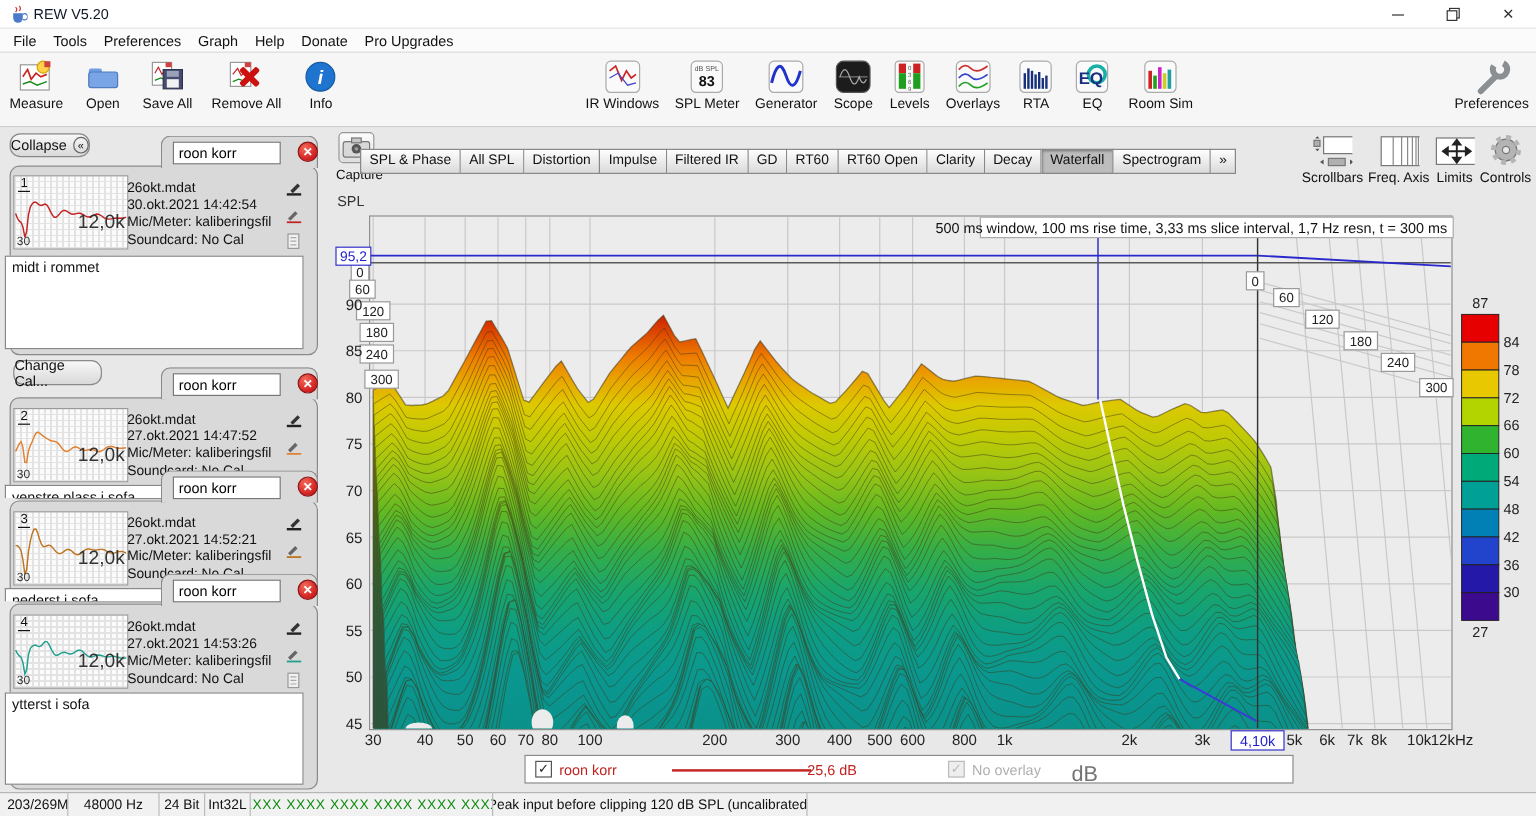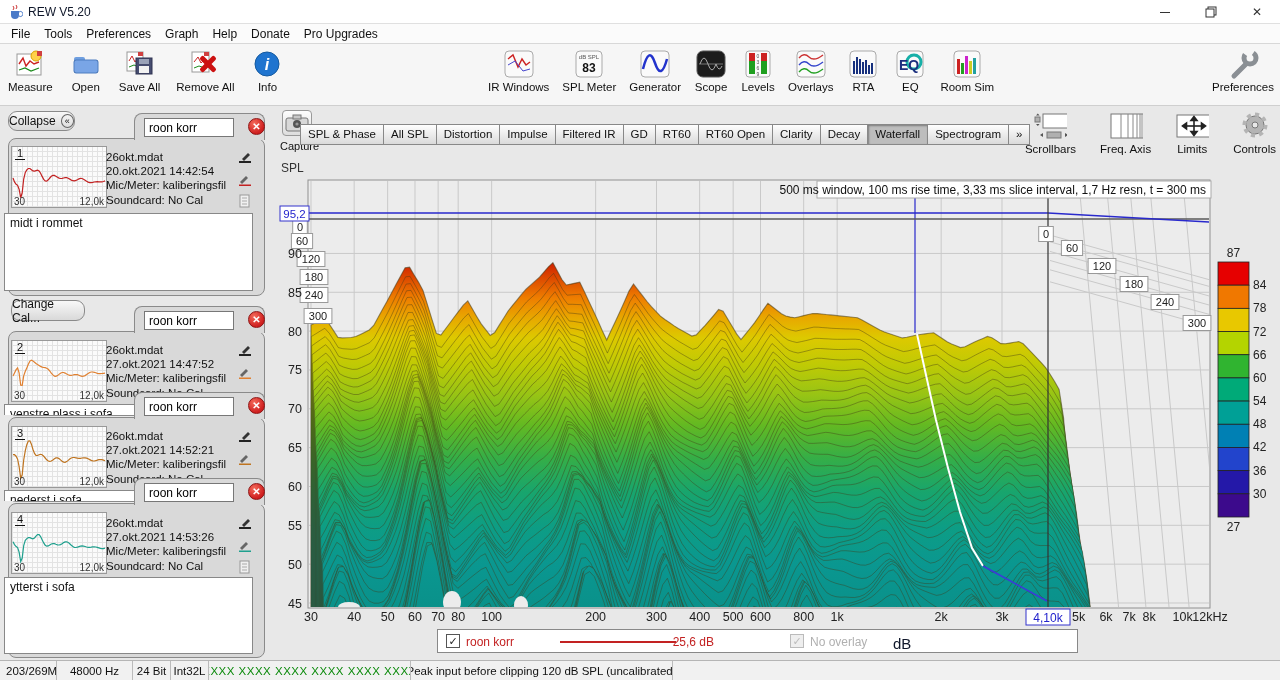--- a/index.html
+++ b/index.html
@@ -15,33 +15,33 @@
   .menu-item { font-size:12px; padding:2px 7px; color:#111; }
   
   #toolbar { position:absolute; left:0; top:44px; width:1280px; height:62px; background:#f6f6f6; border-bottom:1px solid #cfcfcf;}
   .tb-item { display:flex; flex-direction:column; align-items:center; gap:1px; }
   .tb-item .lbl { font-size:11.5px; color:#111; white-space:nowrap;}
   .icon32 { width:34px; height:32px; display:flex; align-items:center; justify-content:center;}
   #tb-left { position:absolute; left:8px; top:4px; display:flex; gap:16px;}
   #tb-center { position:absolute; left:488px; top:4px; display:flex; gap:13px;}
   #tb-right { position:absolute; right:6px; top:4px; }
   
-  #gtb { position:absolute; right:4px; top:110px; display:flex; gap:24px; }
+  #gtb { position:absolute; right:4px; top:110px; display:flex; gap:4px; }
   
   .panel { position:absolute; left:8px; width:257px; background:#d9d9d9; border:1px solid #8a8a8a; border-radius:8px;}
   .notch { position:absolute; left:134px; width:131px; height:27px; background:#d9d9d9; border:1px solid #8a8a8a; border-bottom:none; border-radius:8px 8px 0 0;}
   .nm { position:absolute; left:9px; top:4px; width:90px; height:19px; border:1px solid #777; font-size:12px; padding:1px 4px; background:#fff; font-family:"Liberation Sans",sans-serif;}
   .delx { position:absolute; left:113px; top:4px; width:17px; height:17px; border-radius:50%; background:radial-gradient(circle at 35% 30%, #f46a5a, #cf1f1f 70%); border:1px solid #8d1414; color:#fff; font-size:10px; font-weight:bold; display:flex; align-items:center; justify-content:center;}
   .thumb { position:absolute; left:3px; width:96px; height:62px; background:
      repeating-linear-gradient(90deg,#e3e3e3 0 1px,transparent 1px 5px),
      repeating-linear-gradient(0deg,#e3e3e3 0 1px,transparent 1px 5px), #fbfbfb;
      border:1px solid #999;}
   .thumb .num { position:absolute; left:3px; top:0px; font-size:11px; color:#111; border-bottom:1px solid #111; padding:0 2px;}
   .thumb .tmin { position:absolute; left:2px; bottom:0px; font-size:10px; color:#333;}
-  .thumb .tmax { position:absolute; right:2px; bottom:0px; font-size:10px; color:#333;}
+  .thumb .tmax { position:absolute; right:2px; bottom:12px; font-size:16px; color:#333;}
   .minfo { position:absolute; left:106px; font-size:11.5px; color:#111; line-height:14.2px; white-space:nowrap; width:128px; overflow:hidden;}
   .micons { position:absolute; left:237px; width:16px; display:flex; flex-direction:column; gap:8px; align-items:center;}
   .notes { position:absolute; left:4px; width:249px; background:#fff; border:1px solid #888; font-size:12px; padding:2px 5px; overflow:hidden;}
   .btn { background:linear-gradient(#f8f8f8,#d9d9d9); border:1px solid #8a8a8a; border-radius:9px; font-size:12px; color:#111; display:flex; align-items:center; justify-content:center; gap:5px;}
   
   #tabs { position:absolute; left:300px; top:124px; display:flex; }
   .tab { border:1px solid #888; border-left:none; padding:3px 7px 4px; font-size:11.5px; background:linear-gradient(#fefefe,#dadada); white-space:nowrap; color:#111;}
   .tab:first-child { border-left:1px solid #888; }
   .tab.sel { background:#bdbdbd; box-shadow:inset 1px 1px 2px rgba(0,0,0,.35); }
   
@@ -371,21 +371,21 @@
 <div class="thumb" style="top:146px;left:11px;z-index:3">
   <svg width="94" height="60" class="mcurve">
       <polyline points="1.0,31.0 2.5,34.9 4.1,37.3 5.6,38.3 7.1,42.2 8.7,50.7 10.2,45.8 11.7,32.0 13.3,25.4 14.8,22.9 16.3,21.5 17.9,21.5 19.4,22.7 20.9,23.9 22.5,24.2 24.0,23.6 25.5,23.1 27.1,23.9 28.6,26.2 30.1,29.4 31.7,32.3 33.2,34.0 34.7,34.1 36.3,32.8 37.8,31.0 39.3,29.3 40.9,28.4 42.4,28.4 43.9,29.2 45.5,30.2 47.0,31.1 48.5,31.5 50.1,31.4 51.6,31.0 53.1,30.7 54.7,30.7 56.2,31.3 57.7,32.1 59.3,33.1 60.8,33.7 62.3,33.8 63.9,33.4 65.4,32.7 66.9,31.9 68.5,31.4 70.0,31.5 71.5,32.2 73.1,33.2 74.6,34.3 76.1,35.1 77.7,35.6 79.2,35.6 80.7,35.4 82.3,35.0 83.8,34.8 85.3,34.7 86.9,34.8 88.4,34.8 89.9,34.8 91.5,34.5 93.0,33.9 " fill="none" stroke="#c32222" stroke-width="1.2"></polyline>
     </svg>
   <span class="num">1</span>
   <span class="tmin">30</span>
   <span class="tmax">12,0k</span>
 </div>
 <div class="minfo" style="top:150px;z-index:3">
   <div>26okt.mdat</div>
-    <div>20.okt.2021 14:42:54</div>
+    <div>30.okt.2021 14:42:54</div>
   <div>Mic/Meter: kaliberingsfil</div>
     <div>Soundcard: No Cal</div>
 </div>
 <div class="micons" style="top:150px;z-index:3">
   <svg width="14" height="14">
       <rect x="1" y="11" width="12" height="2" fill="#222"></rect>
       <polygon points="4,9 10,3 12,5 6,11" fill="#333"></polygon>
     </svg>
   <svg width="14" height="14">
       <polygon points="2,10 8,4 10,6 4,12" fill="#666"></polygon>
@@ -738,21 +738,21 @@
     </g>
   </svg>
 
 <div id="legend">
   <span class="cb" style="left:8px">✓</span>
   <span class="abs" style="left:28px;top:5px;font-size:12px;color:#c32222">roon korr</span>
   <div class="abs" style="left:122px;top:11px;width:116px;height:2px;background:#c32222"></div>
   <span class="abs" style="left:196px;top:5px;width:80px;text-align:right;font-size:12px;color:#c32222">25,6 dB</span>
   <span class="cb" style="left:352px;border-color:#bbb;color:#bbb;background:#eee">✓</span>
   <span class="abs" style="left:372px;top:5px;font-size:12px;color:#b0b0b0">No overlay</span>
-  <span class="abs" style="left:455px;top:5px;font-size:15px;color:#0f172a">dB</span>
+  <span class="abs" style="left:455px;top:5px;font-size:18px;color:#737373">dB</span>
 </div>
 
 <div id="statusbar">
   <div class="scell" style="width:57px;justify-content:flex-start">203/269MB</div>
   <div class="scell" style="width:76px">48000 Hz</div>
   <div class="scell" style="width:38px">24 Bit</div>
   <div class="scell" style="width:38px">Int32L</div>
   <div class="scell" style="width:202px;color:#0c8a0c;letter-spacing:0.5px">XXXX XXXX  XXXX XXXX  XXXX XXXX</div>
   <div class="scell" style="width:262px">Peak input before clipping 120 dB SPL (uncalibrated)</div>
 </div>

